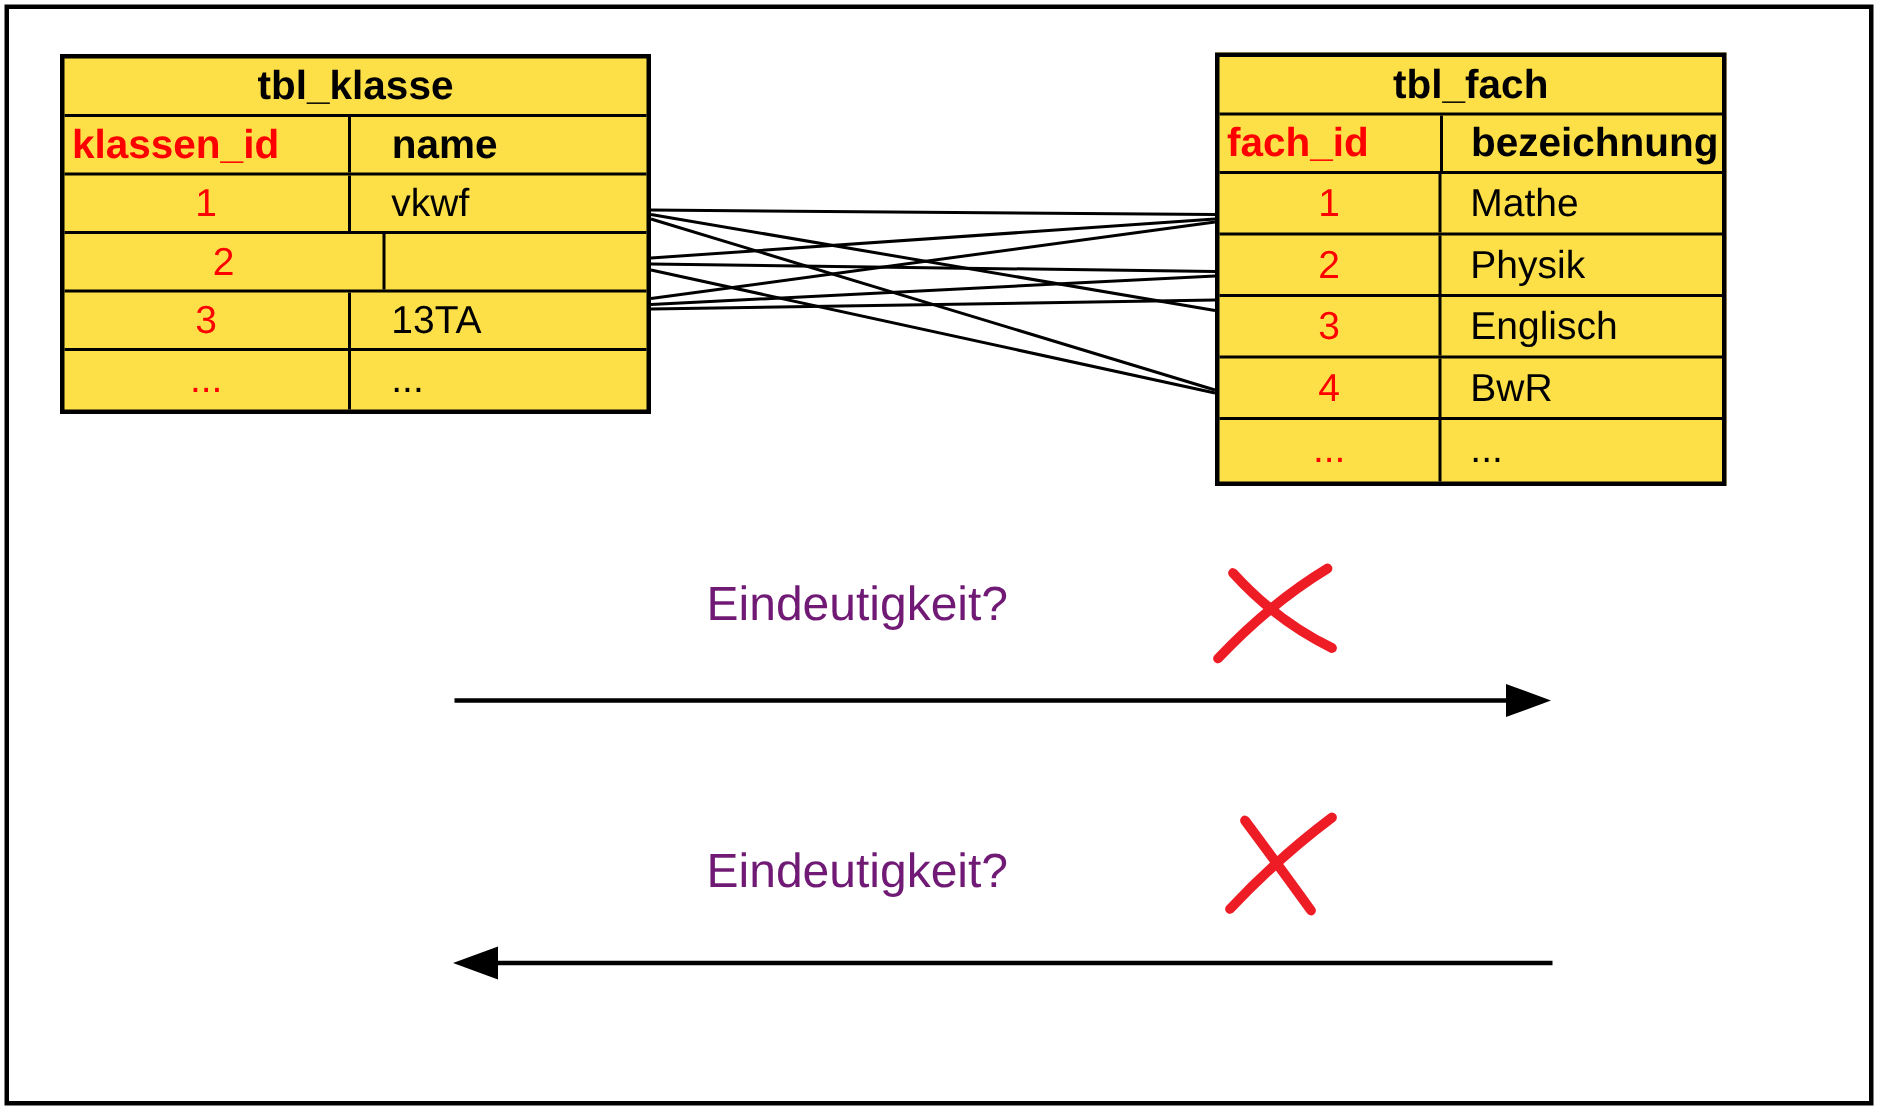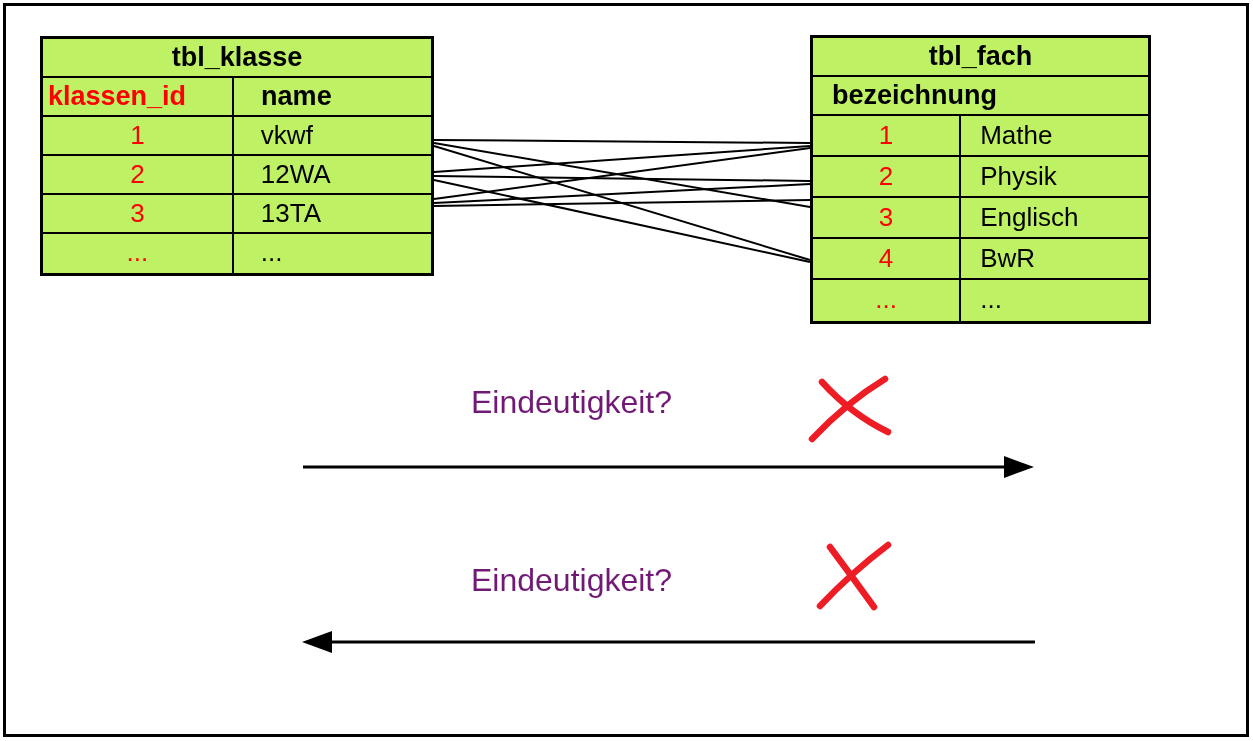--- a/index.html
+++ b/index.html
@@ -6,21 +6,21 @@
   body{
     width:1253px;height:741px;position:relative;overflow:hidden;
     font-family:"Liberation Sans", sans-serif;color:#000;
   }
   *{box-sizing:border-box;}
   .frame{
     position:absolute;left:3px;top:3px;width:1246px;height:734px;
     border:3px solid #000;background:#fff;
   }
   
-  .tbl{position:absolute;border:3px solid #000;background:#bef264;}
+  .tbl{position:absolute;border:3px solid #000;background:#fde047;}
   .tbl-left{left:40px;top:36px;width:394px;}
   .tbl-right{left:810px;top:35px;width:341px;}
   .tbl-title{
     height:39px;line-height:37px;text-align:center;
     font-weight:bold;font-size:27px;border-bottom:2px solid #000;
   }
   .tbl-row{display:flex;border-bottom:2px solid #000;}
   .tbl-row:last-child{border-bottom:none;}
   .tbl-left .tbl-row{height:39px;line-height:37px;}
   .tbl-right .tbl-row{height:41px;line-height:39px;}
@@ -53,35 +53,35 @@
   <div class="tbl-row hdr">
     <div class="cell id" style="color:#ff0000;">klassen_id</div>
     <div class="cell nm">name</div>
   </div>
   <div class="tbl-row">
     <div class="cell id" style="color:#ff0000;">1</div>
     <div class="cell nm">vkwf</div>
   </div>
   <div class="tbl-row">
     <div class="cell id" style="color:#ff0000;">2</div>
-    <div class="cell nm">12WA</div>
   </div>
   <div class="tbl-row">
     <div class="cell id" style="color:#ff0000;">3</div>
     <div class="cell nm">13TA</div>
   </div>
   <div class="tbl-row">
     <div class="cell id" style="color:#ff0000;">...</div>
     <div class="cell nm">...</div>
   </div>
 </div>
 
 <div class="tbl tbl-right">
   <div class="tbl-title">tbl_fach</div>
   <div class="tbl-row hdr">
+    <div class="cell id" style="color:#ff0000;">fach_id</div>
     <div class="cell nm">bezeichnung</div>
   </div>
   <div class="tbl-row">
     <div class="cell id" style="color:#ff0000;">1</div>
     <div class="cell nm">Mathe</div>
   </div>
   <div class="tbl-row">
     <div class="cell id" style="color:#ff0000;">2</div>
     <div class="cell nm">Physik</div>
   </div>

